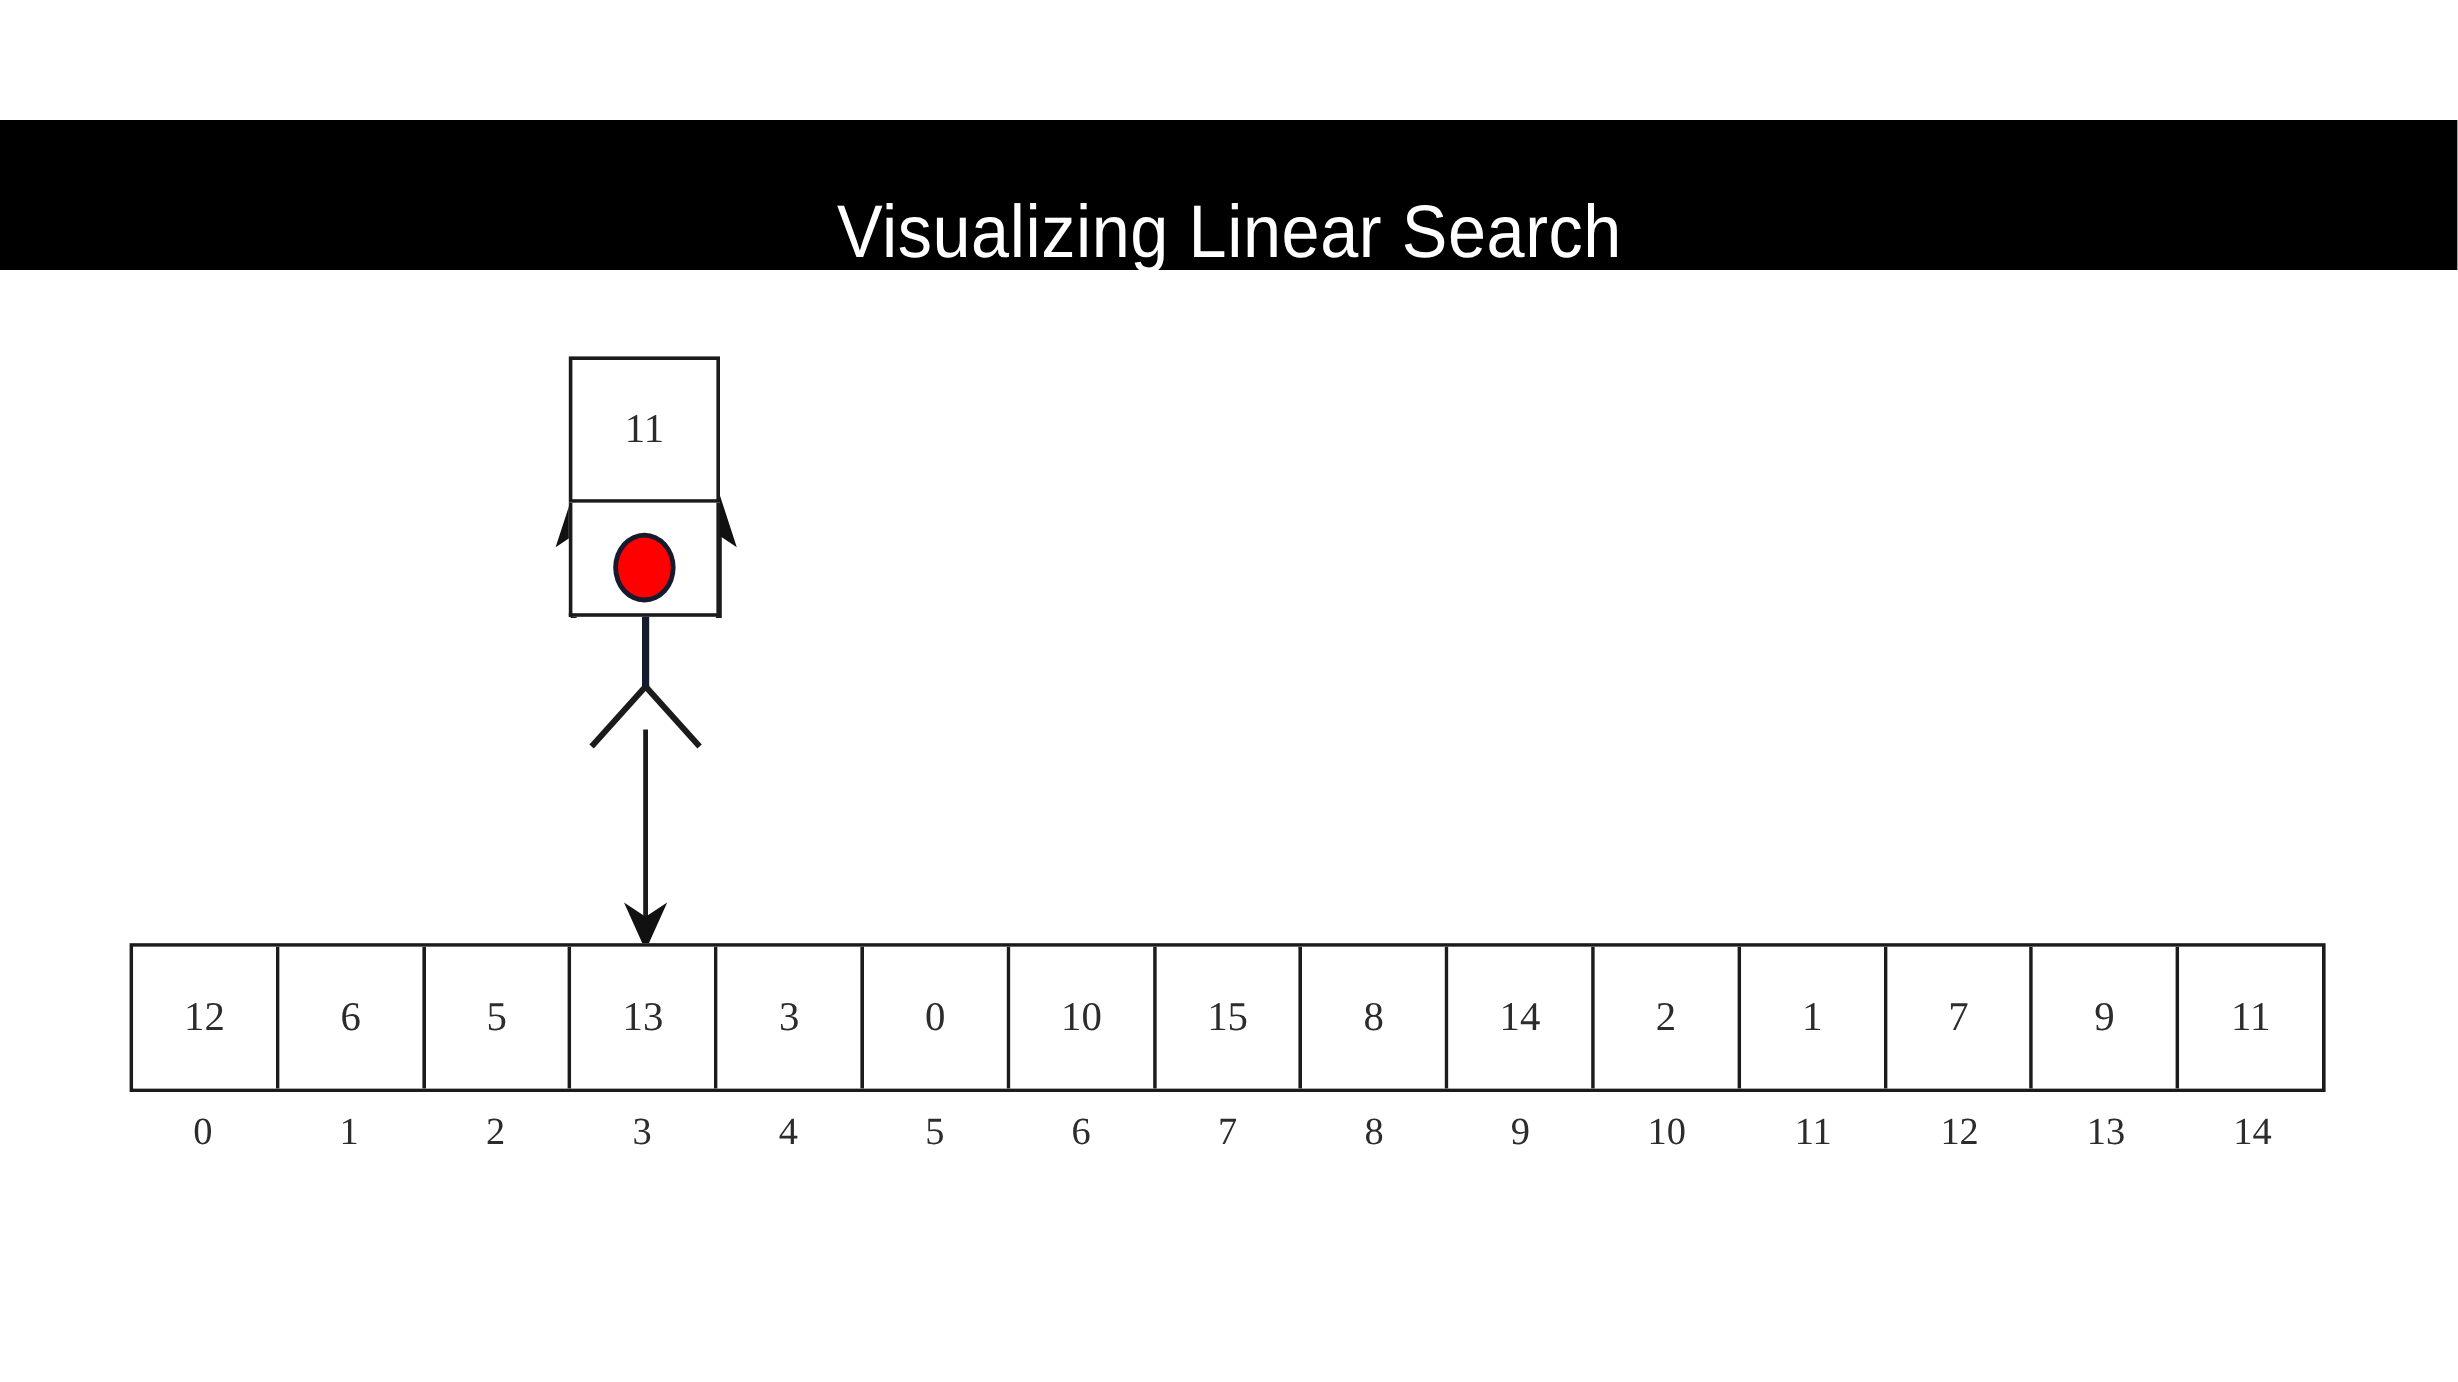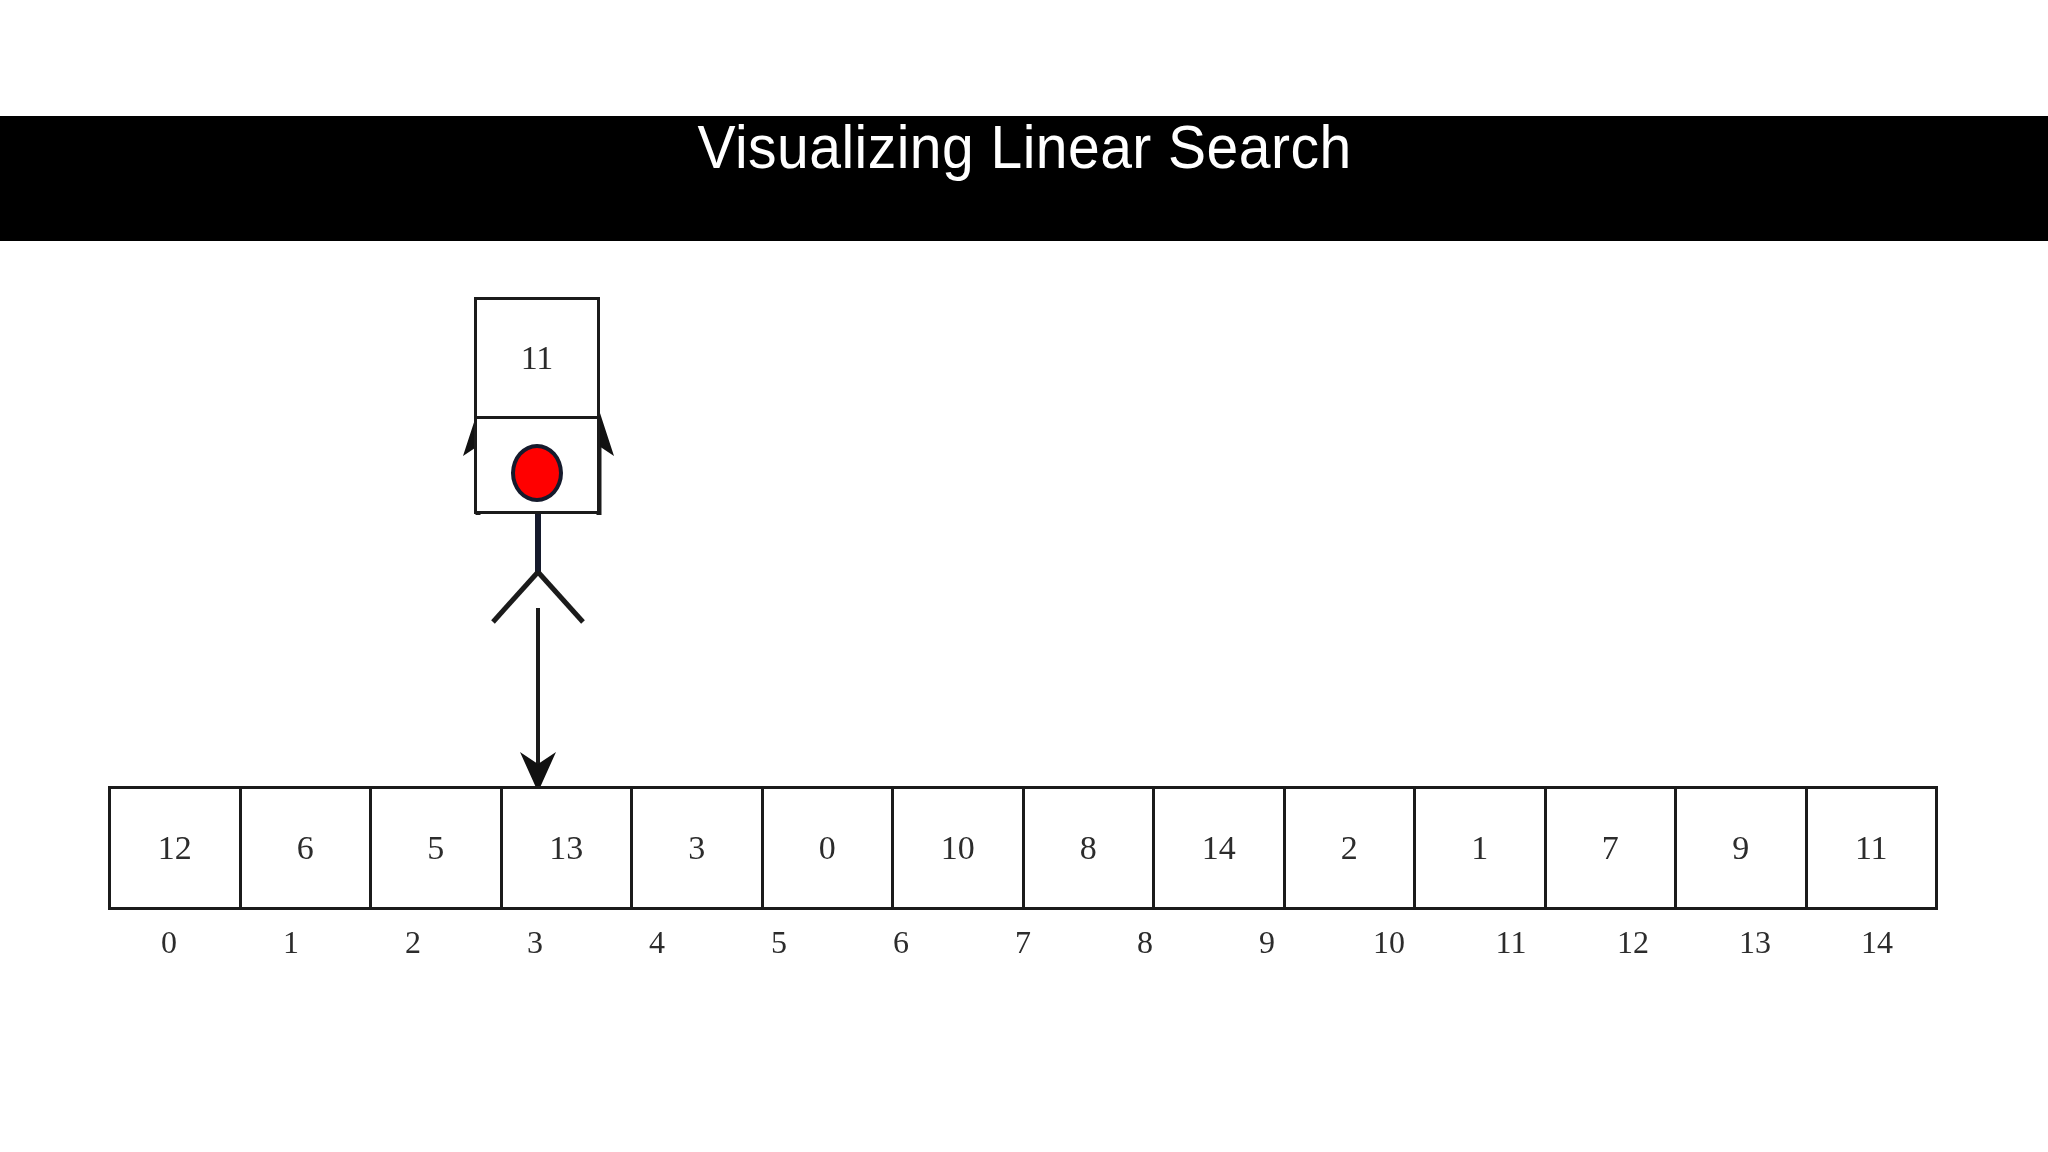--- a/index.html
+++ b/index.html
@@ -22,26 +22,26 @@
     left: 0; top: 0;
     width: 2048px;
     height: 1152px;
     background: #ffffff;
   }
 
   
   #title-bar {
     position: absolute;
     left: 0;
-    top: 116px;
+    top: 100px;
     width: 2048px;
     height: 125px;
     background: #000000;
     display: flex;
-    align-items: flex-start;
+    align-items: flex-end;
     justify-content: center;
   }
   #title-text {
     color: #ffffff;
     font-family: "Liberation Sans", sans-serif;
     font-size: 62px;
     font-weight: 400;
     letter-spacing: 0.5px;
     line-height: 1;
     transform: scaleX(0.92);
@@ -213,20 +213,23 @@
         <div class="array-cell">
           <span class="cell-value">3</span>
         </div>
         <div class="array-cell">
           <span class="cell-value">0</span>
         </div>
         <div class="array-cell">
           <span class="cell-value">10</span>
         </div>
         <div class="array-cell">
+          <span class="cell-value">15</span>
+        </div>
+        <div class="array-cell">
           <span class="cell-value">8</span>
         </div>
         <div class="array-cell">
           <span class="cell-value">14</span>
         </div>
         <div class="array-cell">
           <span class="cell-value">2</span>
         </div>
         <div class="array-cell">
           <span class="cell-value">1</span>

